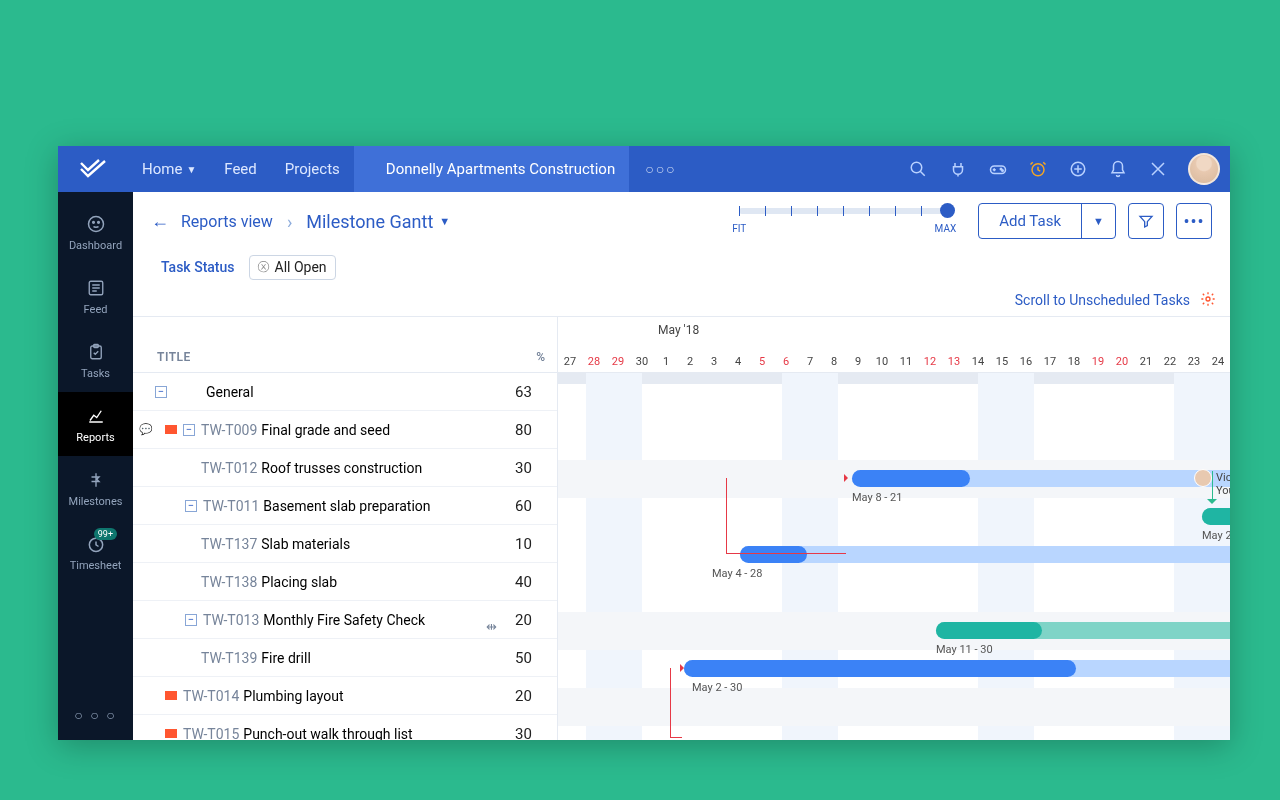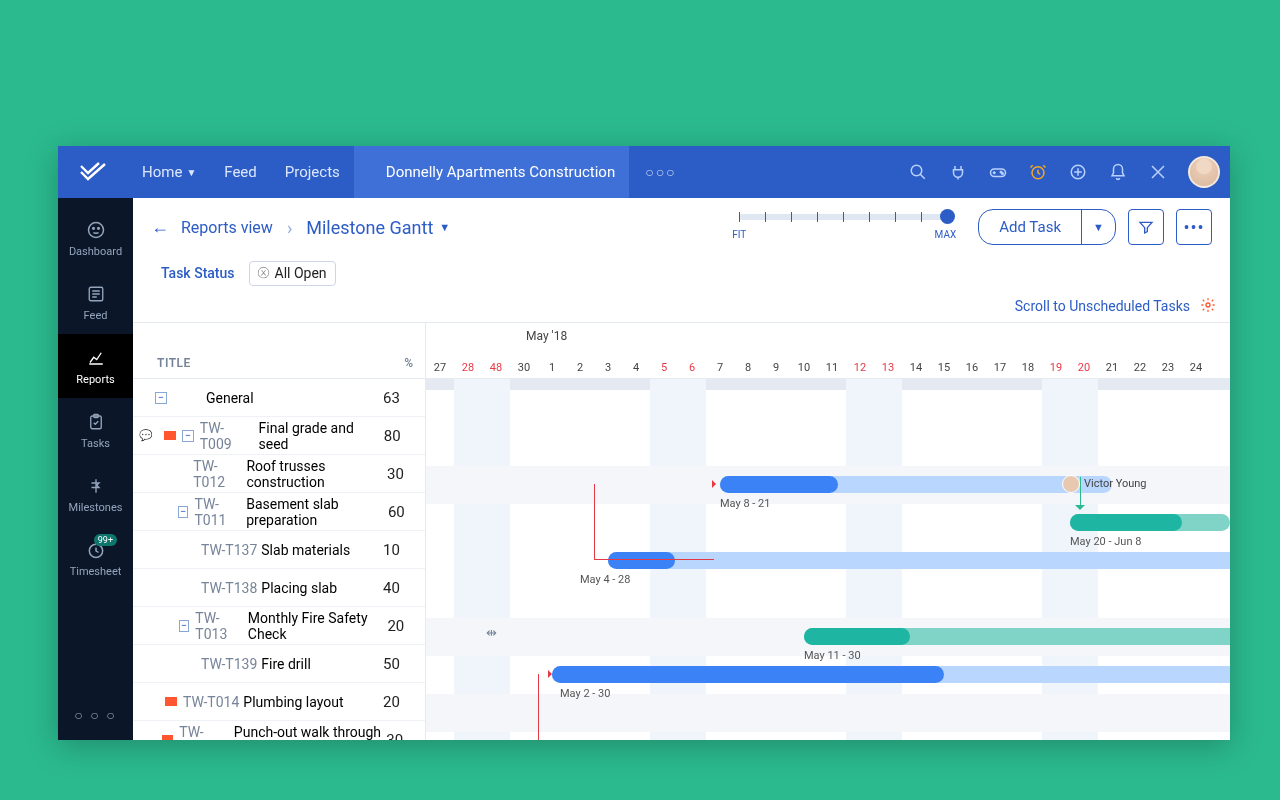--- a/index.html
+++ b/index.html
@@ -2,21 +2,21 @@
 <html><head>
 <meta charset="utf-8">
 <style>
   * { box-sizing: border-box; margin: 0; padding: 0; font-family: -apple-system, BlinkMacSystemFont, "Segoe UI", Roboto, Helvetica, Arial, sans-serif; }
   body { background: #2bba8e; width:1280px; height:800px; overflow:hidden; }
   .stage { width:1280px; height:800px; position:relative; }
   .headline { color:#fff; font-size:30px; text-align:center; padding-top:44px; font-weight:400; }
   .app { position:absolute; left:58px; top:146px; width:1172px; height:594px; background:#fff; box-shadow:0 6px 30px rgba(0,0,0,.25); display:flex; flex-direction:column; overflow:hidden; }
 
   
-  .topnav { height:52px; background:#2c5cc5; color:#dce7ff; display:flex; align-items:center; }
+  .topnav { height:46px; background:#2c5cc5; color:#dce7ff; display:flex; align-items:center; }
   .logo { width:70px; display:flex; align-items:center; justify-content:center; height:100%; background:#2c5cc5; }
   .logo svg { stroke:#fff; }
   .nav-item { padding:0 14px; height:100%; display:flex; align-items:center; font-size:15px; cursor:pointer; }
   .nav-item.active { background:#3f70d8; color:#fff;padding-left:32px; }
   .nav-item .caret { font-size:10px; margin-left:4px; }
   .nav-spacer { flex:1; }
   .nav-icon { width:40px; height:100%; display:flex; align-items:center; justify-content:center; cursor:pointer; color:#b9d1ff; }
   .nav-icon svg { stroke:#b9d1ff; }
   .nav-icon.alarm svg { stroke:#f5a623; }
   .avatar { width:32px; height:32px; border-radius:50%; background:radial-gradient(circle at 50% 30%, #f0d8c4 0 30%, #e8c9b0 35%, #d7b89c 100%); margin:0 10px; border:2px solid rgba(255,255,255,.6); }
@@ -43,36 +43,36 @@
   .tb-dd { color:#2c5cc5; font-size:18px; display:flex; align-items:center; gap:6px; cursor:pointer; }
   .tb-dd .caret { color:#2c5cc5; font-size:11px; }
 
   .zoom { display:flex; flex-direction:column; align-items:center; margin-left:auto; margin-right:10px; }
   .zoom-track { width:210px; height:6px; background:#dfe7f3; border-radius:3px; position:relative; }
   .zoom-tick { position:absolute; width:1px; height:10px; background:#2c5cc5; top:-2px; }
   .zoom-tickrow { position:relative; width:210px; height:12px; }
   .zoom-knob { position:absolute; right:-6px; top:-5px; width:15px; height:15px; border-radius:50%; background:#2c5cc5; }
   .zoom-labels { width:224px; display:flex; justify-content:space-between; font-size:10px; color:#2c5cc5; margin-top:3px; }
 
-  .btn-add { border:1px solid #2c5cc5; color:#2c5cc5; background:#fff; height:36px; border-radius:15px; display:flex; align-items:center; }
+  .btn-add { border:1px solid #2c5cc5; color:#2c5cc5; background:#fff; height:36px; border-radius:4px; display:flex; align-items:center; }
   .btn-add .lbl { padding:0 20px; font-size:15px; }
   .btn-add .split { border-left:1px solid #2c5cc5; width:34px; height:100%; display:flex; align-items:center; justify-content:center; font-size:11px; }
   .icon-btn { width:36px; height:36px; border:1px solid #2c5cc5; border-radius:4px; display:flex; align-items:center; justify-content:center; color:#2c5cc5; cursor:pointer; }
 
   .filterbar { height:34px; display:flex; align-items:center; padding-left:28px; gap:14px; font-size:14px; }
   .filterbar .ts { color:#2c5cc5; font-weight:500; }
   .chip { border:1px solid #ccd6e4; border-radius:4px; padding:3px 8px; display:flex; align-items:center; gap:5px; color:#222; }
   .chip .x { color:#888; font-size:12px; }
 
   .scrollhint { height:32px; display:flex; justify-content:flex-end; align-items:center; padding-right:14px; gap:10px; font-size:14px; color:#2c5cc5; }
   .gear { color:#ff5630; }
 
   
   .grid { display:flex; flex:1; min-height:0; border-top:1px solid #e5eaf2; position:relative; }
-  .left { width:293px; border-right:1px solid #e5eaf2; display:flex; flex-direction:column; }
+  .left { width:425px; border-right:1px solid #e5eaf2; display:flex; flex-direction:column; }
   .left-head { height:56px; display:flex; align-items:flex-end; padding:0 12px 8px 24px; color:#76849a; font-size:12px; font-weight:600; border-bottom:1px solid #e5eaf2; }
   .left-head .th-title { flex:1; letter-spacing:.5px }
   .left-head .th-pct { width:30px; text-align:right; }
   .rows { flex:1; overflow:hidden; }
   .row { height:38px; display:flex; align-items:center; border-bottom:1px solid #eef1f6; padding-left:6px; font-size:14px; }
   .row .indent { display:inline-block; }
   .row .comment { width:16px; color:#97a3b5; font-size:11px; }
   .row .flag { width:12px; height:9px; background:#ff5630; margin-right:6px; display:inline-block; }
   .row .box { width:12px; height:12px; border:1px solid #88a6d6; color:#2c5cc5; font-size:11px; line-height:9px; text-align:center; margin-right:6px; display:inline-flex; align-items:center; justify-content:center; }
   .row .tw { color:#76849a; margin-right:4px; }
@@ -189,37 +189,37 @@
           </div>
         <div class="rail-item">
             <div class="ic">
               <svg width="18" height="18" viewBox="0 0 24 24" fill="none" stroke-width="1.8">
                 <rect x="3" y="3" width="18" height="18" rx="2"></rect>
                 <path d="M7 8h10M7 12h10M7 16h6"></path>
               </svg>
             </div>
             <span>Feed</span>
           </div>
-        <div class="rail-item active">
-            <div class="ic">
-              <svg width="20" height="18" viewBox="0 0 24 24" fill="none" stroke-width="1.8">
-                <path d="M3 20h18M4 18l5-7 4 3 6-9"></path>
-              </svg>
-            </div>
-            <span>Reports</span>
-          </div>
         <div class="rail-item">
             <div class="ic">
               <svg width="18" height="20" viewBox="0 0 24 24" fill="none" stroke-width="1.8">
                 <rect x="5" y="4" width="14" height="17" rx="2"></rect>
                 <rect x="9" y="2" width="6" height="4" rx="1"></rect>
                 <path d="M9 13l2 2 4-4"></path>
               </svg>
             </div>
             <span>Tasks</span>
+          </div>
+        <div class="rail-item active">
+            <div class="ic">
+              <svg width="20" height="18" viewBox="0 0 24 24" fill="none" stroke-width="1.8">
+                <path d="M3 20h18M4 18l5-7 4 3 6-9"></path>
+              </svg>
+            </div>
+            <span>Reports</span>
           </div>
         <div class="rail-item">
             <div class="ic">
               <svg width="18" height="20" viewBox="0 0 24 24" fill="none" stroke-width="1.8">
                 <path d="M12 3v18M6 8h10l-3 3 3 3H6"></path>
               </svg>
             </div>
             <span>Milestones</span>
           </div>
         <div class="rail-item">
@@ -381,21 +381,21 @@
                 </div>
               </div>
           </div>
 
           <div class="right">
             <div class="timeline-head">
               <span class="month-lbl" style="left:100px">May '18</span>
               <div class="days" id="days">
                   <span class="day">27</span>
                   <span class="day wknd">28</span>
-                  <span class="day wknd">48</span>
+                  <span class="day wknd">29</span>
                   <span class="day">30</span>
                   <span class="day">1</span>
                   <span class="day">2</span>
                   <span class="day">3</span>
                   <span class="day">4</span>
                   <span class="day wknd">5</span>
                   <span class="day wknd">6</span>
                   <span class="day">7</span>
                   <span class="day">8</span>
                   <span class="day">9</span>

